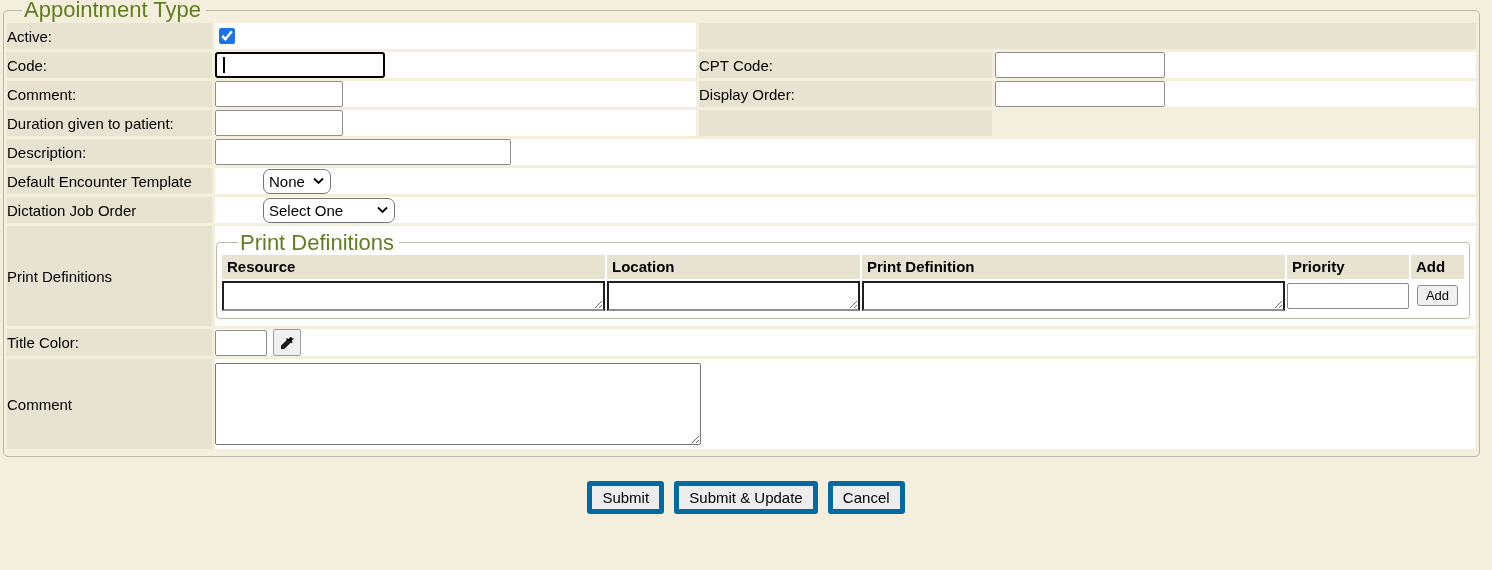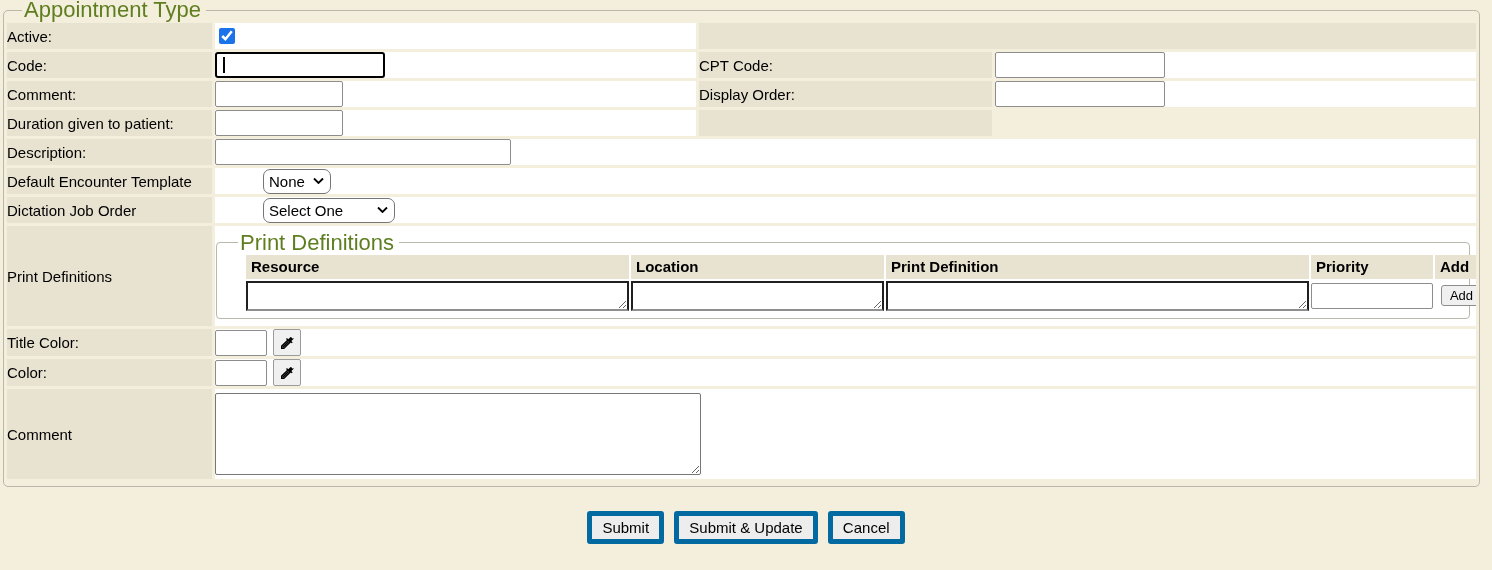--- a/index.html
+++ b/index.html
@@ -45,21 +45,21 @@
     border:1px solid #767676;border-radius:7px;background:#fff;font:inherit;
     padding:0 22px 0 5px;display:block;margin-left:48px;
   }
   .w250{width:250px}.w68{width:68px}.w112{width:132px}
   .arrow{position:absolute;right:7px;top:50%;transform:translateY(-50%);pointer-events:none;line-height:0;}
   
   fieldset.inner{
     margin:1px 6px 2px 1px;border:1px solid #bab7ab;border-radius:4px;
     background:#fff;padding:0 3px 5px 3px;
   }
-  table.pd{width:100%;border-collapse:separate;border-spacing:2px;table-layout:fixed;margin-left:24px;}
+  table.pd{width:100%;border-collapse:separate;border-spacing:2px;table-layout:fixed;}
   table.pd th{
     background:#e8e2d1;text-align:left;font-weight:bold;font-size:15px;
     padding:2px 5px;height:20px;overflow:hidden;
   }
   table.pd td{padding:0;vertical-align:middle;}
   textarea.pd{
     display:block;width:100%;height:30px;box-sizing:border-box;
     border:2px solid #202020;border-bottom-color:#8f8f8f;border-radius:0;
     resize:both;font:inherit;padding:2px;background:#fff;
   }
@@ -235,34 +235,20 @@
           <span style="line-height:0">
             <svg width="16" height="16" viewBox="0 0 24 24" fill="#000">
                   <path d="M20.71 5.63l-2.34-2.34a1 1 0 0 0-1.41 0l-3.12 3.12-1.93-1.91-1.41 1.41 1.42 1.42L3 16.25V21h4.75l9.92-9.92 1.42 1.42 1.41-1.41-1.92-1.92 3.12-3.12a1 1 0 0 0 .01-1.42zM6.92 19H5v-1.92l8.06-8.06 1.92 1.92L6.92 19z"></path>
                   <path d="M13.06 9.02l1.92 1.92-8.06 8.06H5v-1.92z"></path>
                 </svg>
           </span>
         </button>
       </td>
     </tr>
 
-    <tr>
-      <td class="lbl">Color:</td>
-      <td class="fld" colspan="3">
-        <input type="text" class="txt w52" style="">
-        <button class="eyebtn">
-          <span style="line-height:0">
-            <svg width="16" height="16" viewBox="0 0 24 24" fill="#000">
-                  <path d="M20.71 5.63l-2.34-2.34a1 1 0 0 0-1.41 0l-3.12 3.12-1.93-1.91-1.41 1.41 1.42 1.42L3 16.25V21h4.75l9.92-9.92 1.42 1.42 1.41-1.41-1.92-1.92 3.12-3.12a1 1 0 0 0 .01-1.42zM6.92 19H5v-1.92l8.06-8.06 1.92 1.92L6.92 19z"></path>
-                  <path d="M13.06 9.02l1.92 1.92-8.06 8.06H5v-1.92z"></path>
-                </svg>
-          </span>
-        </button>
-      </td>
-    </tr>
 
     <tr>
       <td class="lbl commentcell">Comment</td>
       <td class="fld commentcell" colspan="3">
         <textarea class="comment" style=""></textarea>
       </td>
     </tr>
   </tbody>
     </table>
 </fieldset>

